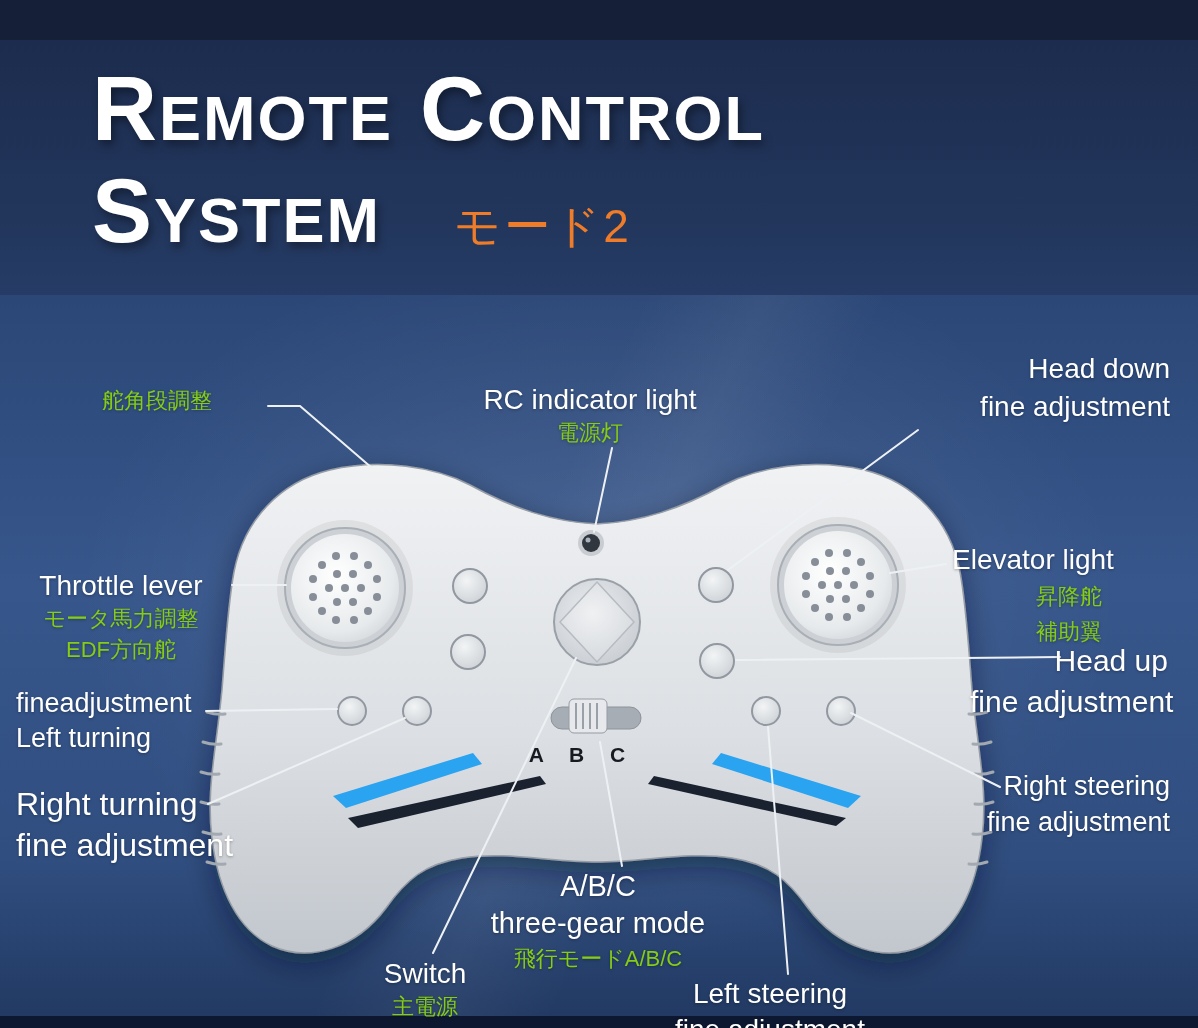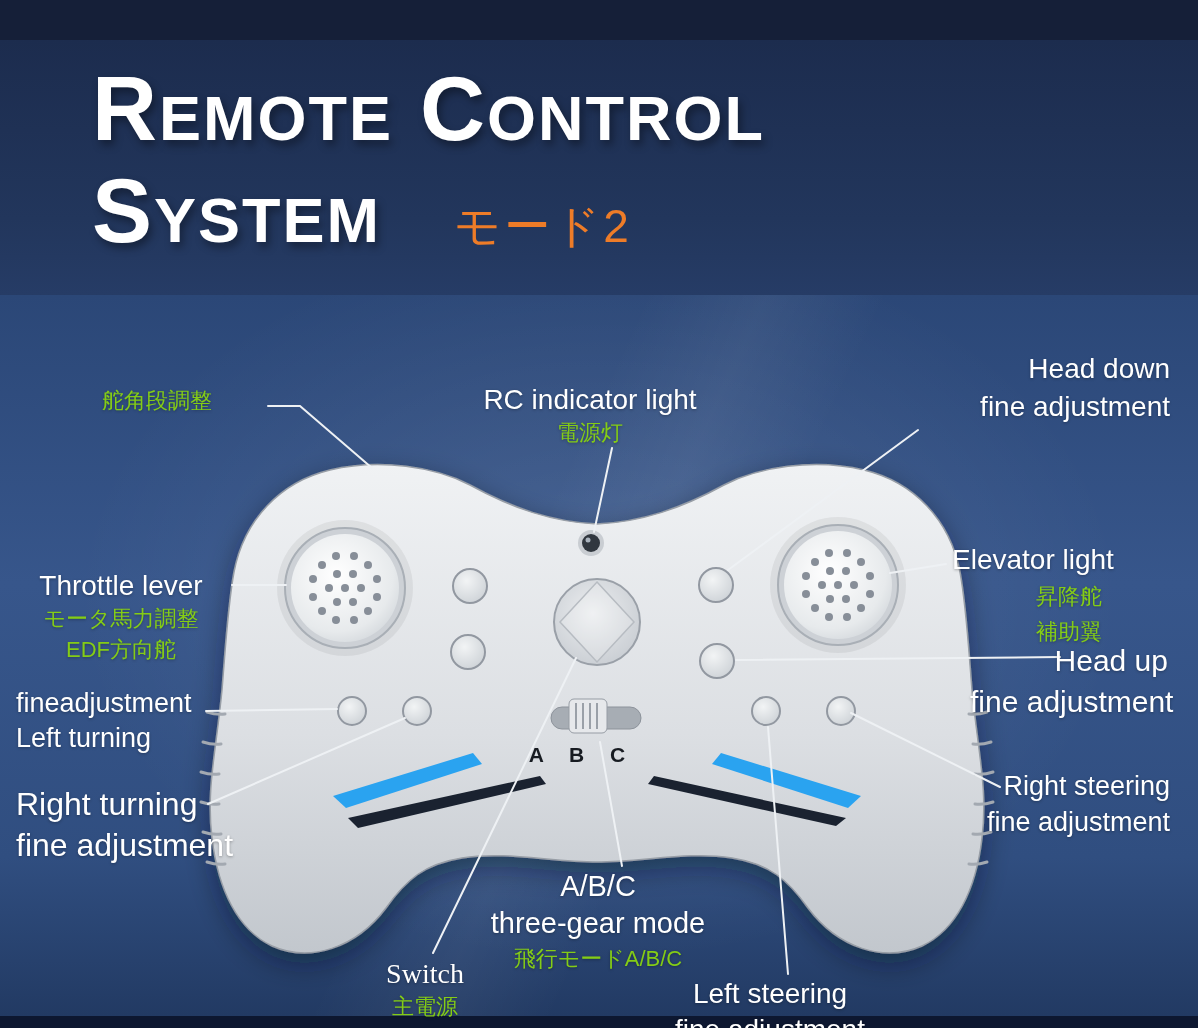--- a/index.html
+++ b/index.html
@@ -34,21 +34,21 @@
   .co-headdown{left:880px;top:350px;width:290px;text-align:right;line-height:1.35;}
   .co-elevator{left:952px;top:542px;}
   .co-elevator .jp{margin-left:84px;margin-top:4px;}
   .co-throttle{left:12px;top:568px;width:218px;text-align:center;}
   .co-leftturn{left:16px;top:686px;font-size:27px;}
   .co-rightturn{left:16px;top:784px;font-size:32px;}
   .co-headup{left:970px;top:641px;width:198px;text-align:right;line-height:1.35;font-size:30px;}
   .co-rightsteer{left:960px;top:768px;width:210px;text-align:right;line-height:1.35;font-size:27px;}
   .co-abc{left:448px;top:868px;width:300px;text-align:center;font-size:29px;}
   .co-abc .jp{margin-top:2px;}
-  .co-switch{left:358px;top:956px;width:134px;text-align:center;font-family:Liberation Serif, serif;}
+  .co-switch{left:358px;top:956px;width:134px;text-align:center;}
   .co-leftsteer{left:660px;top:976px;width:220px;text-align:center;}
 
   svg.scene{position:absolute;left:0;top:0;}
 </style>
 </head>
 <body>
 
 <div class="page">
   <div class="bg-top"></div>
   <div class="bg-header"></div>

